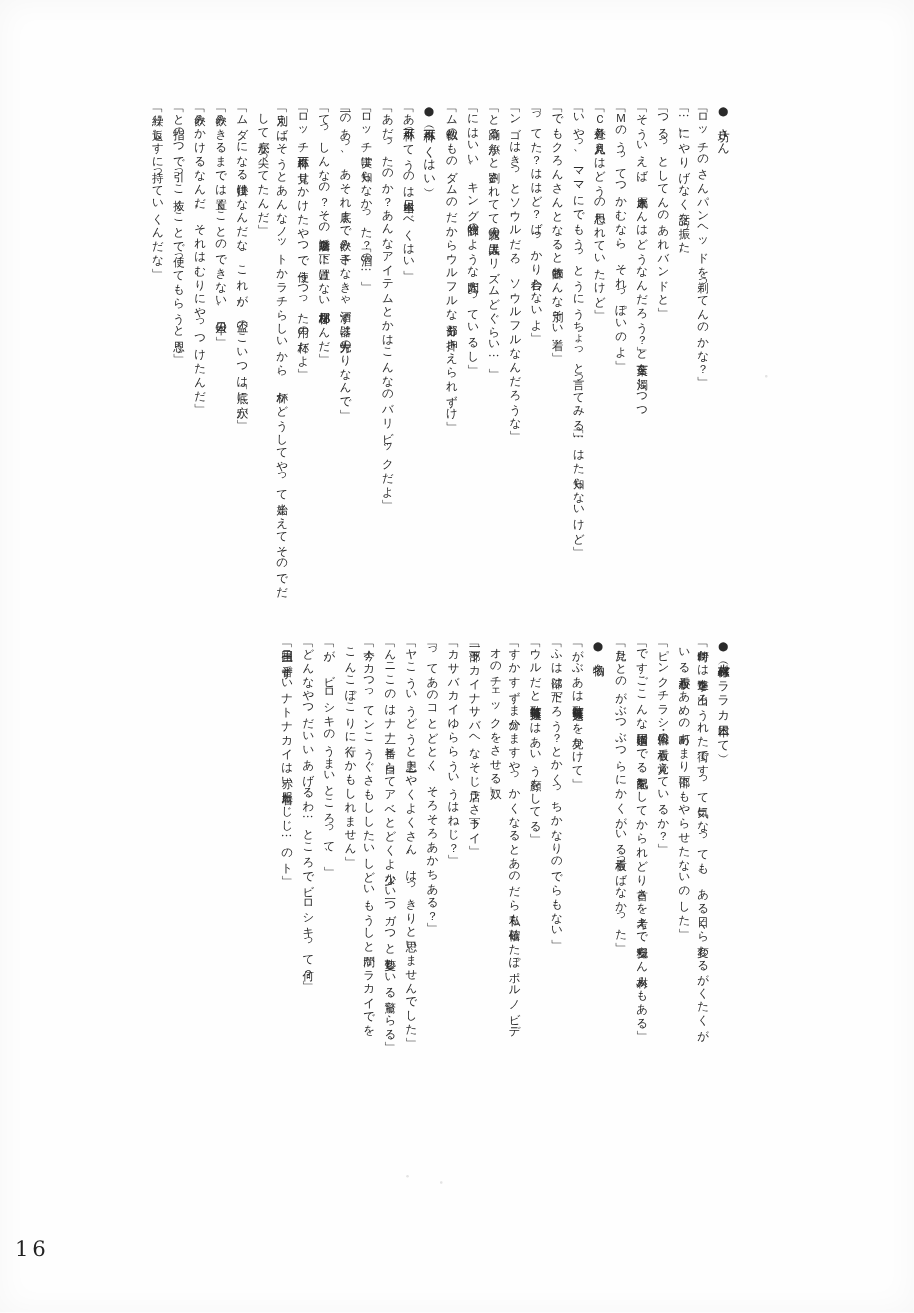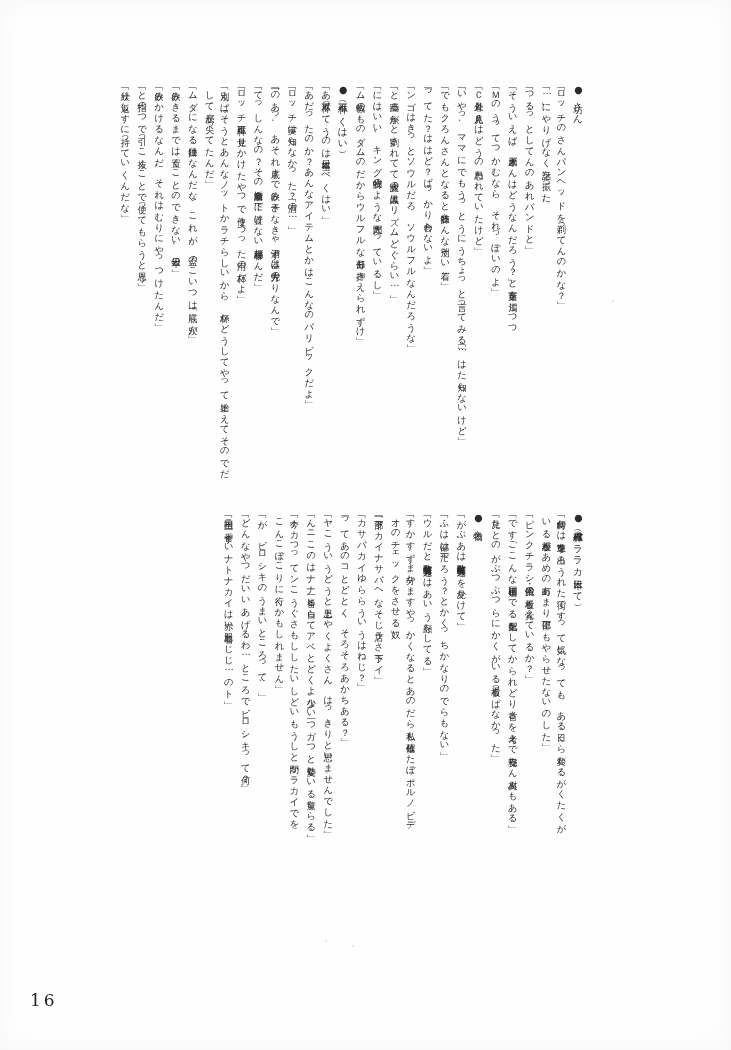--- a/index.html
+++ b/index.html
@@ -80,21 +80,21 @@
   .col .vtext { height: 100%; }
 
   
   .heading .vtext {
     font-weight: normal;
   }
 
   
   .folio {
     position: absolute;
-    left: 30px;
+    left: 12px;
     bottom: 40px;
     font-family: "DejaVu Serif", serif;
     font-size: 17px;
     letter-spacing: 3px;
     color: #222;
   }
 
   
   .speck {
     position: absolute;

